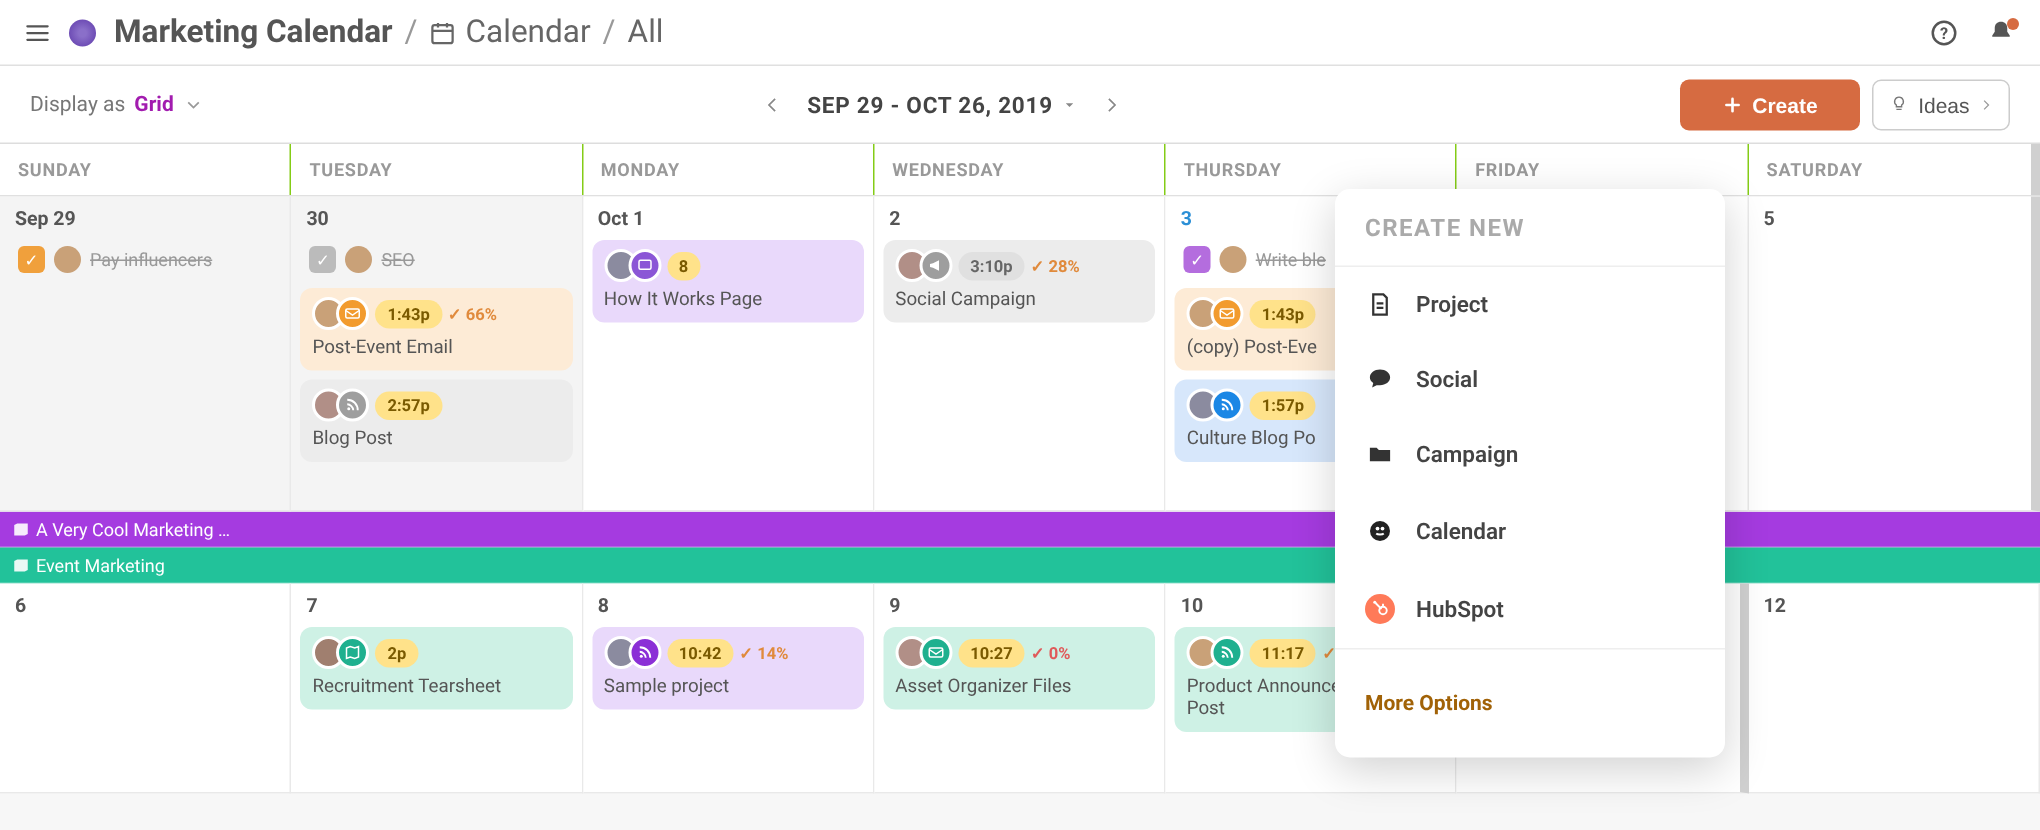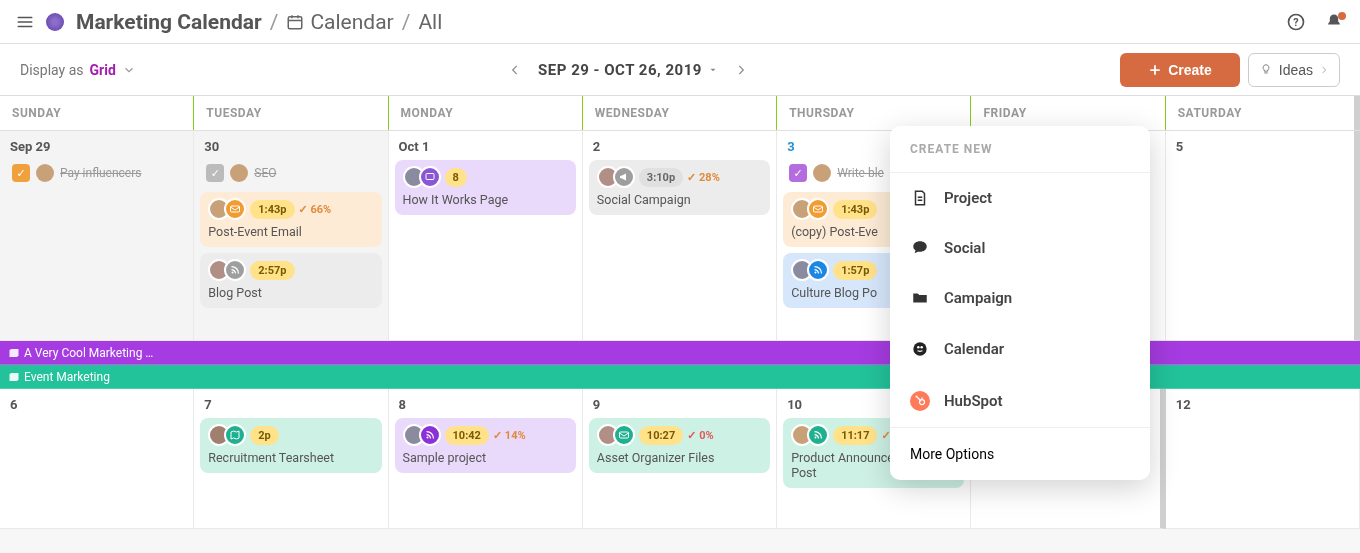--- a/index.html
+++ b/index.html
@@ -72,26 +72,26 @@
   
   
   .ranges { grid-column: 1 / span 7; }
   .range { display: flex; align-items: center; height: 24px; padding: 0 8px; font-size: 12px; color: #fff; border-bottom: 1px solid rgba(255,255,255,0.2); cursor:pointer;}
   .range.purple { background: #a53be0; }
   .range.teal { background: #22c29a; }
   .range svg { margin-right: 4px; }
   
   
   .popover { position: absolute; top: 30px; right: 210px; width: 260px; background: #fff; border-radius: 10px; box-shadow: 0 8px 30px rgba(0,0,0,0.18); z-index: 50; overflow: hidden; }
-  .pop-head { font-size: 12px; font-weight: 700; letter-spacing: 1px; color: #aaa; padding: 16px 20px; border-bottom: 1px solid #eee; }
+  .pop-head { font-size: 16px; font-weight: 700; letter-spacing: 1px; color: #aaa; padding: 16px 20px; border-bottom: 1px solid #eee; }
   .pop-item { display: flex; align-items: center; gap: 14px; padding: 16px 20px; font-size: 15px; color: #444; font-weight: 600; cursor: pointer; }
   .pop-item .ic { width: 20px; display: flex; justify-content: center; color:#444;}
   .pop-item .ic.mc { color:#222;}
   .pop-item .ic.hs { width:20px; height:20px; border-radius:50%; background:#ff7a59; display:flex; align-items:center; justify-content:center; color:#fff; font-size:10px;}
-  .pop-foot { padding: 18px 20px; border-top: 1px solid #eee; color: #000000; font-size: 14px; cursor: pointer; }
+  .pop-foot { padding: 28px 20px; border-top: 1px solid #eee; color: #a16207; font-size: 14px; cursor: pointer; font-weight: bold; }
   
   
   svg { display: block; }
   .icon-s { width:14px; height:14px; }
   .icon-m { width:18px; height:18px;}
   .cal-head-cell:last-child, .cal-cell:nth-child(7), .cal-cell:nth-child(14) { border-right: 6px solid #d0d0d0; }
 </style>
 </head>
 <body>
 

